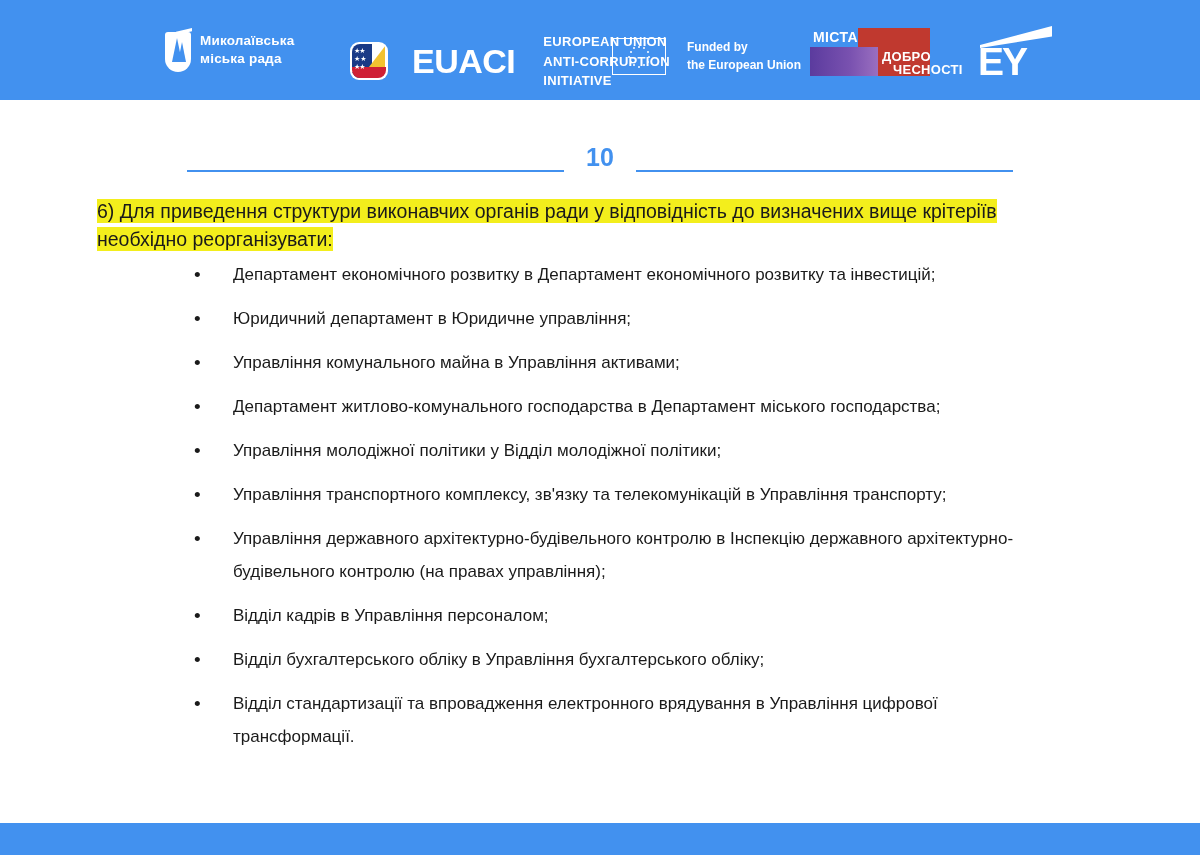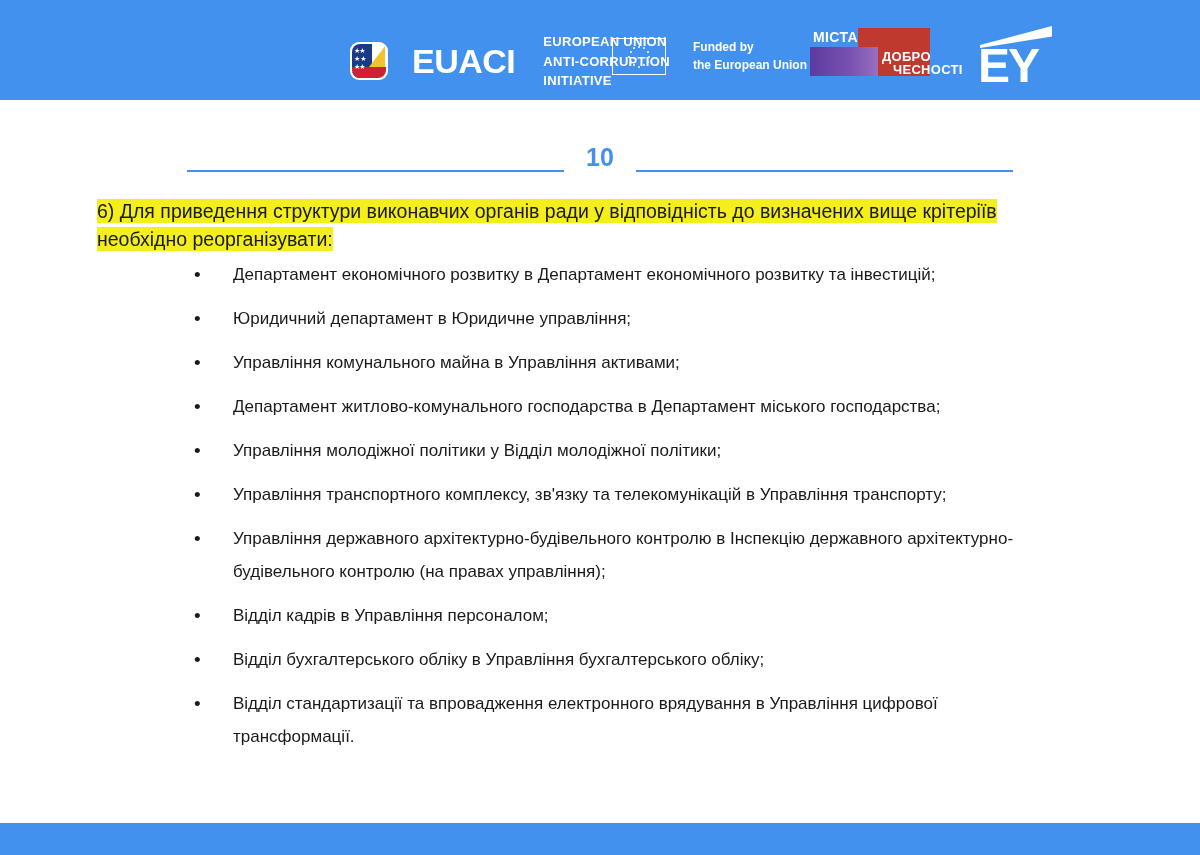--- a/index.html
+++ b/index.html
@@ -149,21 +149,21 @@
     letter-spacing: 0.3px;
     margin-left: 4px;
   }
 
   
   .logo-eu {
     position: absolute;
     left: 612px; top: 38px;
     display: flex;
     align-items: center;
-    gap: 27px;
+    gap: 21px;
   }
   .eu-flag {
     width: 52px; height: 35px;
     border: 1.3px solid #ffffff;
     position: relative;
   }
   .eu-flag .circle {
     position: absolute;
     left: 50%; top: 50%;
     transform: translate(-50%,-50%);
@@ -242,21 +242,21 @@
     position: absolute;
     left: 2px; top: 0px;
     width: 72px; height: 22px;
     background: #ffffff;
     clip-path: polygon(100% 0, 100% 48%, 0 100%, 0 86%);
   }
   .ey-word {
     position: absolute;
     left: 0px; top: 16px;
     color: #ffffff;
-    font-size: 48px;
+    font-size: 39px;
     font-weight: bold;
     letter-spacing: -2px;
     line-height: 1;
   }
 
   
   .page-rule {
     position: absolute;
     left: 0; top: 132px;
     width: 1200px;
@@ -333,20 +333,32 @@
     height: 32px;
     background: #4291ef;
   }
 </style>
 </head>
 <body>
 
 <div class="header-band">
   <div class="logo-strip">
 
+    <div class="logo-mykolaiv">
+      <div class="myk-shield">
+        <div class="body"></div>
+        <div class="sail"></div>
+        <div class="sail2"></div>
+        <div class="flag"></div>
+      </div>
+      <div class="myk-text">
+        <div>Миколаївська</div>
+        <div>міська рада</div>
+      </div>
+    </div>
 
     <div class="logo-euaci">
       <div class="euaci-emblem">
         <div class="blue"></div>
         <div class="yellowsail"></div>
         <div class="whitestripe"></div>
         <div class="redstripe"></div>
         <div class="stars">★★<br>★ ★<br>★★</div>
       </div>
       <div class="euaci-word">EUACI</div>

